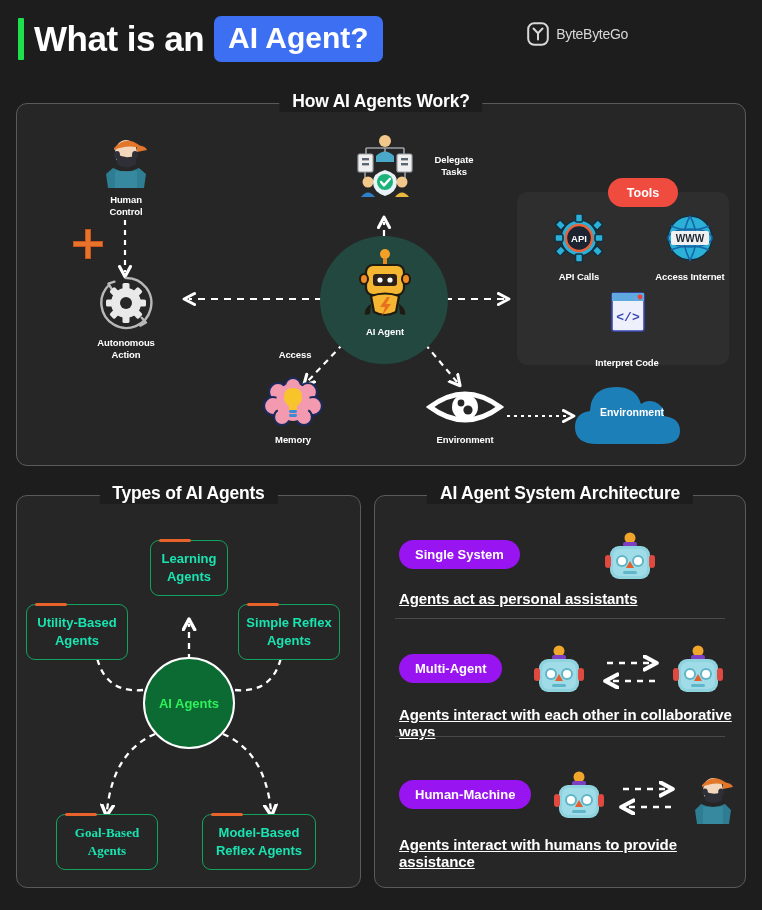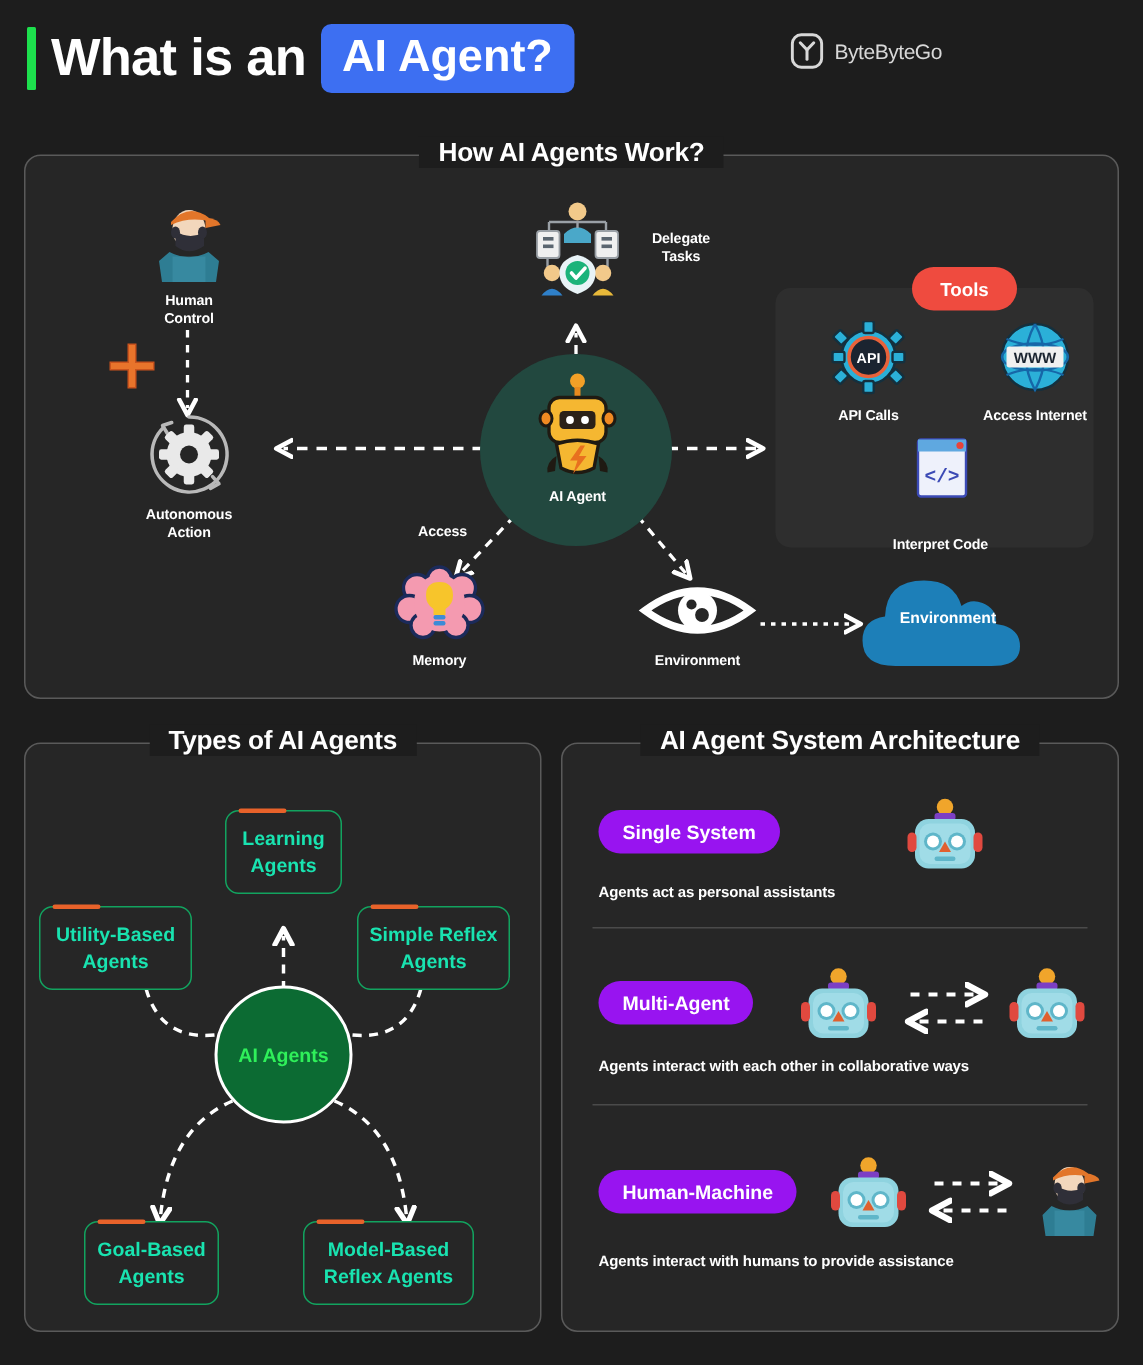--- a/index.html
+++ b/index.html
@@ -78,21 +78,21 @@
   .agent-circle-bg {
     position: absolute; border-radius: 50%; background: #22483f;
   }
 
   
   .arch-pill {
     position: absolute; border-radius: 16px; background: #9814f0; height: 29px;
     display: flex; align-items: center; justify-content: center;
     color: #ffffff; font-size: 13px; font-weight: bold; padding: 0 16px;
   }
-  .arch-caption { position: absolute; color: #ffffff; font-size: 10px; font-weight: bold; letter-spacing: -0.1px; }
+  .arch-caption { position: absolute; color: #ffffff; font-size: 15px; font-weight: bold; letter-spacing: -0.1px; text-decoration: underline; }
   .arch-divider { position: absolute; height: 1px; background: #4a4a4a; }
 
   .env-cloud {
     position: absolute; color: #ffffff; font-size: 10.5px; font-weight: bold;
     display: flex; align-items: center; justify-content: center;
   }
 </style>
 </head>
 <body>
 
@@ -348,21 +348,21 @@
     <div class="type-box" style="left:221px; top:108px; width:102px; height:56px;">
       <span class="accent"></span>
       <span>Simple Reflex</span>
       <span>Agents</span>
     </div>
 
     <div class="center-circle" style="left:126px; top:161px; width:92px; height:92px;">
       <span>AI Agents</span>
     </div>
 
-    <div class="type-box" style="left:39px; top:318px; width:90px; height:56px;">
+    <div class="type-box" style="left:39px; top:318px; width:102px; height:56px;font-family:Liberation Serif, serif;">
       <span class="accent"></span>
       <span>Goal-Based</span>
       <span>Agents</span>
     </div>
 
     <div class="type-box" style="left:185px; top:318px; width:114px; height:56px;">
       <span class="accent"></span>
       <span>Model-Based</span>
       <span>Reflex Agents</span>
     </div>

